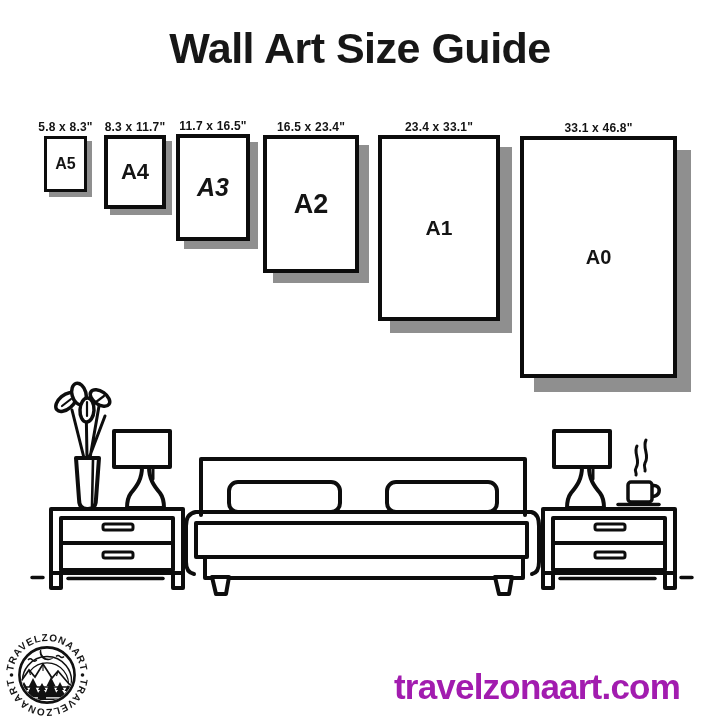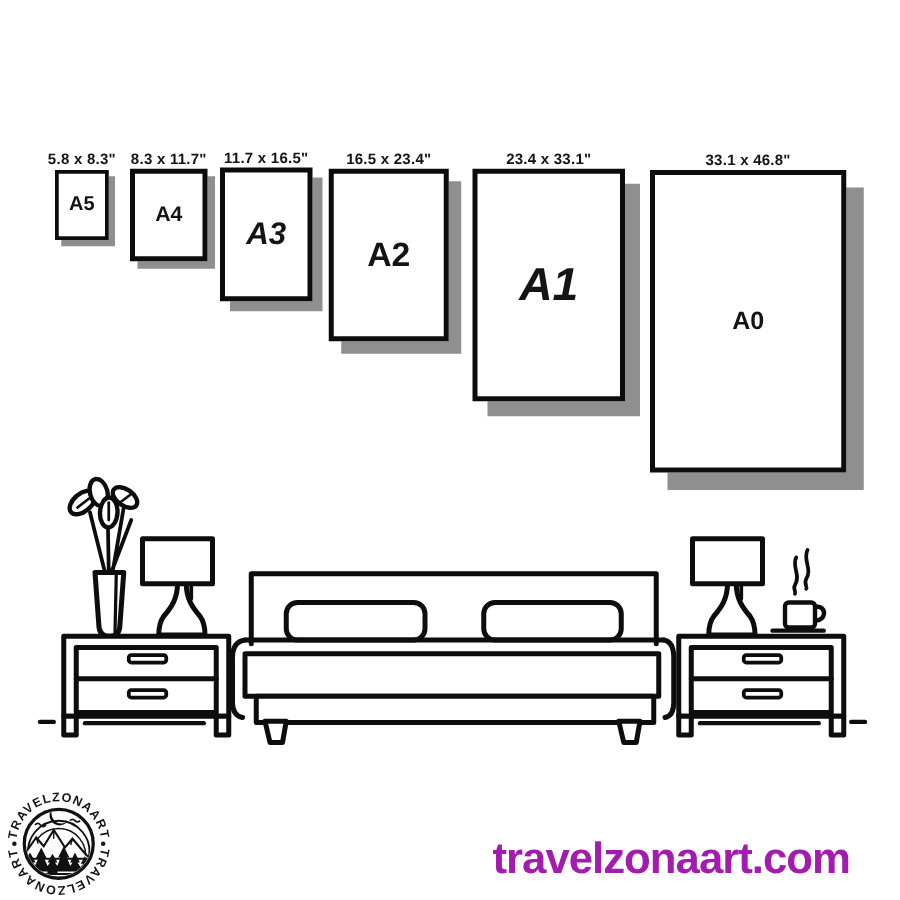--- a/index.html
+++ b/index.html
@@ -17,42 +17,43 @@
     display:flex;align-items:center;justify-content:center;
   }
   .frame .code{font-weight:bold;color:#141414;}
   .frame .dims{
     position:absolute;bottom:calc(100% + 5px);left:50%;transform:translateX(-50%);
     white-space:nowrap;font-size:12px;font-weight:bold;color:#141414;letter-spacing:0.2px;
   }
   .f-a5{left:44px;top:136px;width:43px;height:56px;border-width:3px;box-shadow:5px 5px 0 #8f8f8f;}
   .f-a5 .code{font-size:16px;}
   .f-a4{left:104px;top:135px;width:62px;height:74px;box-shadow:6px 6px 0 #8f8f8f;}
-  .f-a4 .code{font-size:17px;}
+  .f-a4 .code{font-size:22px;}
   .f-a3{left:176px;top:134px;width:74px;height:107px;box-shadow:8px 8px 0 #8f8f8f;}
   .f-a3 .code{font-size:25px;font-style:italic;}
   .f-a2{left:263px;top:135px;width:96px;height:138px;box-shadow:10px 10px 0 #8f8f8f;}
   .f-a2 .code{font-size:27px;}
   .f-a1{left:378px;top:135px;width:122px;height:186px;box-shadow:12px 12px 0 #8f8f8f;}
-  .f-a1 .code{font-size:37px;font-style:italic;}
+  .f-a1 .code{font-size:21px;}
   .f-a0{left:520px;top:136px;width:157px;height:242px;box-shadow:14px 14px 0 #8f8f8f;}
   .f-a0 .code{font-size:20px;}
   
   .scene{position:absolute;left:0;top:380px;}
   .logo{position:absolute;left:2px;top:630px;}
   .site{
     position:absolute;left:394px;top:667px;font-size:35px;font-weight:bold;
     letter-spacing:-0.8px;color:#a21caf;white-space:nowrap;
   }
 </style>
 </head>
 <body>
 
 <div class="canvas">
 
+  <div class="page-title">Wall Art Size Guide</div>
 
   <div class="frame f-a5">
     <div class="dims">5.8 x 8.3"</div>
     <div class="code">A5</div>
   </div>
   <div class="frame f-a4">
     <div class="dims">8.3 x 11.7"</div>
     <div class="code">A4</div>
   </div>
   <div class="frame f-a3">

